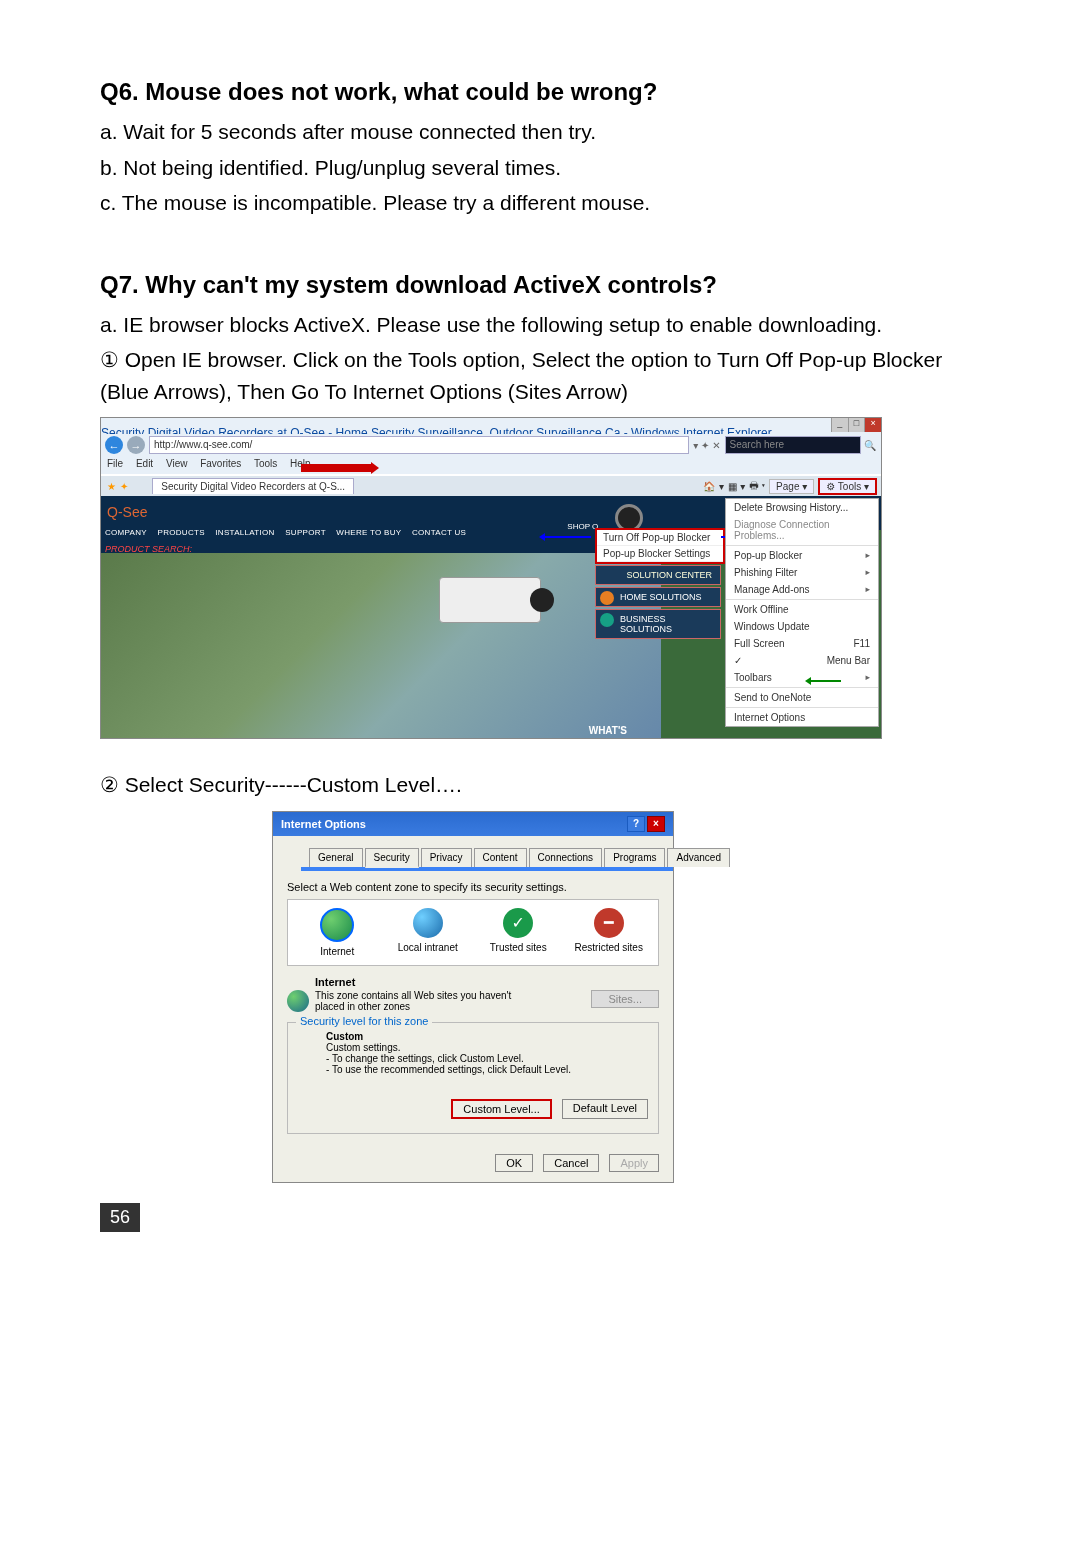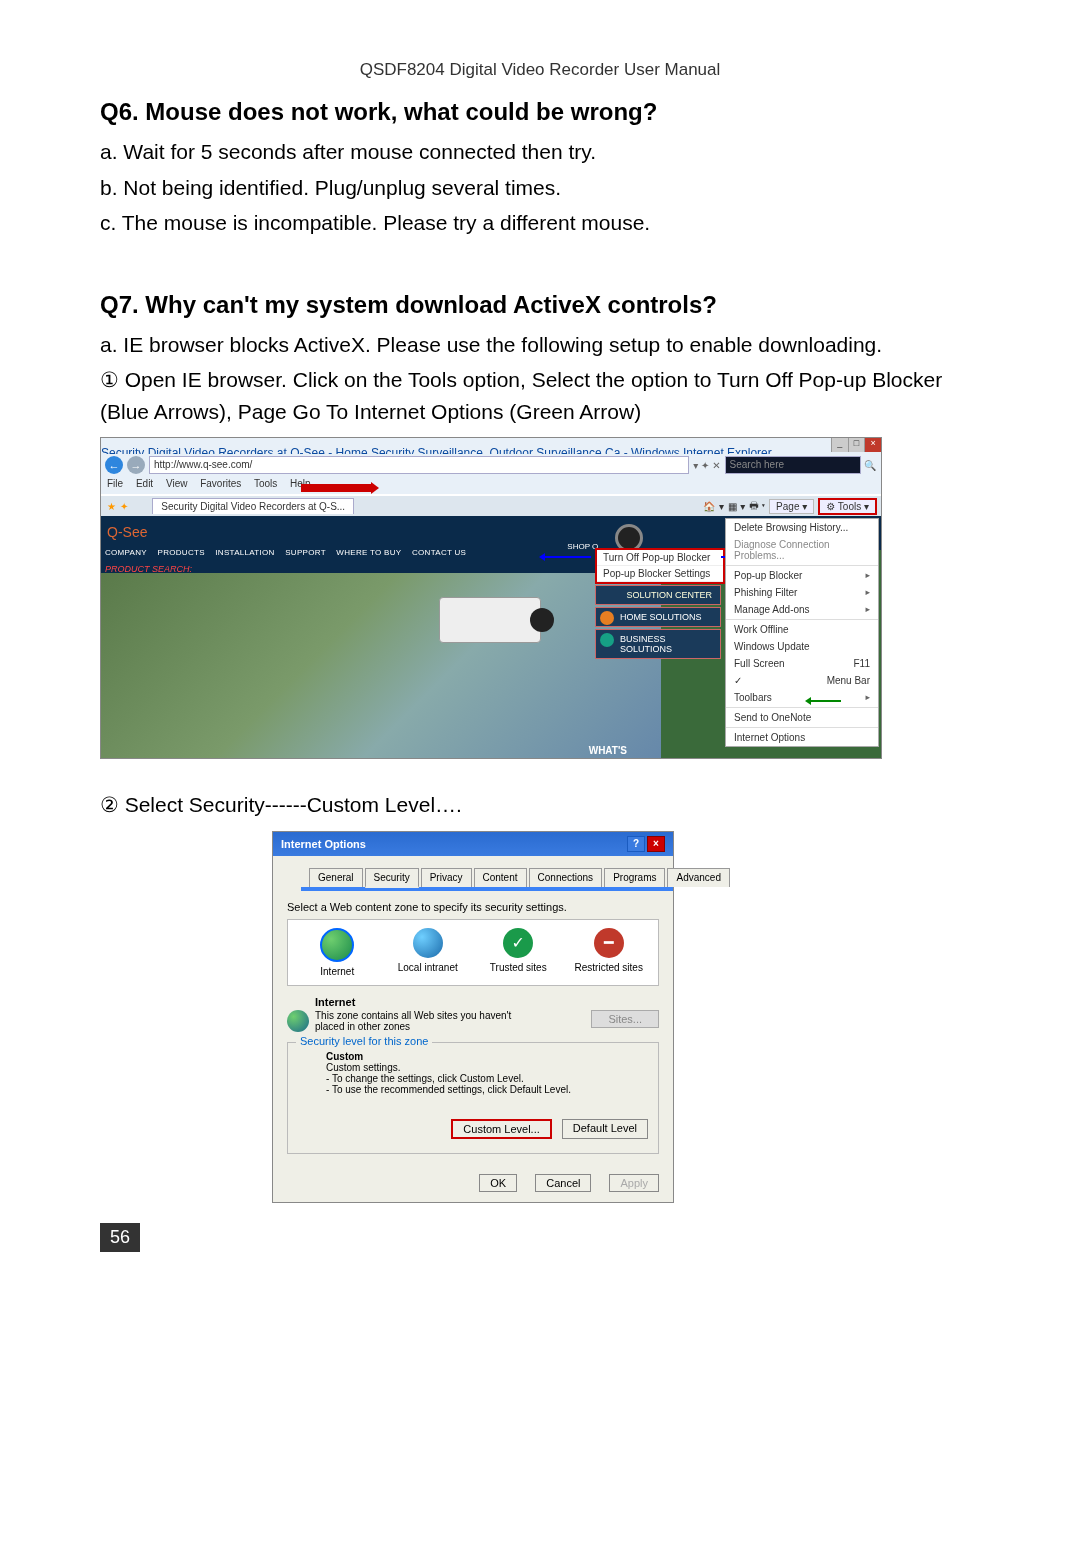--- a/index.html
+++ b/index.html
@@ -139,42 +139,41 @@
   .io-section-row{display:flex;align-items:flex-start;}
   .io-mini-globe{width:22px;height:22px;border-radius:50%;background:radial-gradient(circle at 30% 30%, #6fcf6f, #1a6a8a);margin-right:6px;}
   .io-sites-btn{margin-left:auto;padding:2px 16px;border:1px solid #aaa;background:#ddd;color:#888;}
   .io-fieldset{border:1px solid #bbb;margin-top:10px;padding:8px 10px 14px;position:relative;}
   .io-fieldset-legend{position:absolute;top:-8px;left:8px;background:#efefe7;padding:0 4px;color:#06c;font-size:11px;}
   .io-custom-block{margin-left:28px;font-size:10px;}
   .io-custom-block .b{font-weight:bold;}
   .io-btn-row{display:flex;justify-content:flex-end;gap:10px;margin-top:24px;}
   .io-btn{padding:2px 10px;border:1px solid #888;background:#efefe7;font-size:11px;}
   .io-btn.highlight{border:2px solid #c00;}
-  .io-footer-btns{display:flex;justify-content:flex-end;gap:18px;padding:10px 14px;}
+  .io-footer-btns{display:flex;justify-content:flex-end;gap:10px;padding:10px 14px;}
 
   .page-num{
     background:#333;color:#fff;display:inline-block;padding:4px 10px;font-size:18px;
   }
 </style>
 </head>
 <body>
 
 <div class="page">
-  <div class="manual-header">QSDF8204 Digital Video Recorder User Manual</div>
 
   <div class="q-heading">Q6. Mouse does not work, what could be wrong?</div>
   <div class="body-line">a. Wait for 5 seconds after mouse connected then try.</div>
   <div class="body-line">b. Not being identified. Plug/unplug several times.</div>
   <div class="body-line">c. The mouse is incompatible. Please try a different mouse.</div>
 
   <div class="section-gap"></div>
 
   <div class="q-heading">Q7. Why can't my system download ActiveX controls?</div>
   <div class="body-line">a. IE browser blocks ActiveX. Please use the following setup to enable downloading.</div>
-  <div class="body-line">① Open IE browser. Click on the Tools option, Select the option to Turn Off Pop-up Blocker (Blue Arrows), Page Go To Internet Options (Green Arrow)</div>
+  <div class="body-line">① Open IE browser. Click on the Tools option, Select the option to Turn Off Pop-up Blocker (Blue Arrows), Then Go To Internet Options (Sites Arrow)</div>
 
   
   <div class="ie-screenshot">
     <div class="ie-titlebar">Security Digital Video Recorders at Q-See - Home Security Surveillance, Outdoor Surveillance Ca - Windows Internet Explorer</div>
     <div class="ie-winbtns">
       <span>_</span>
       <span>□</span>
       <span class="close">×</span>
     </div>
     <div class="ie-addrbar">

